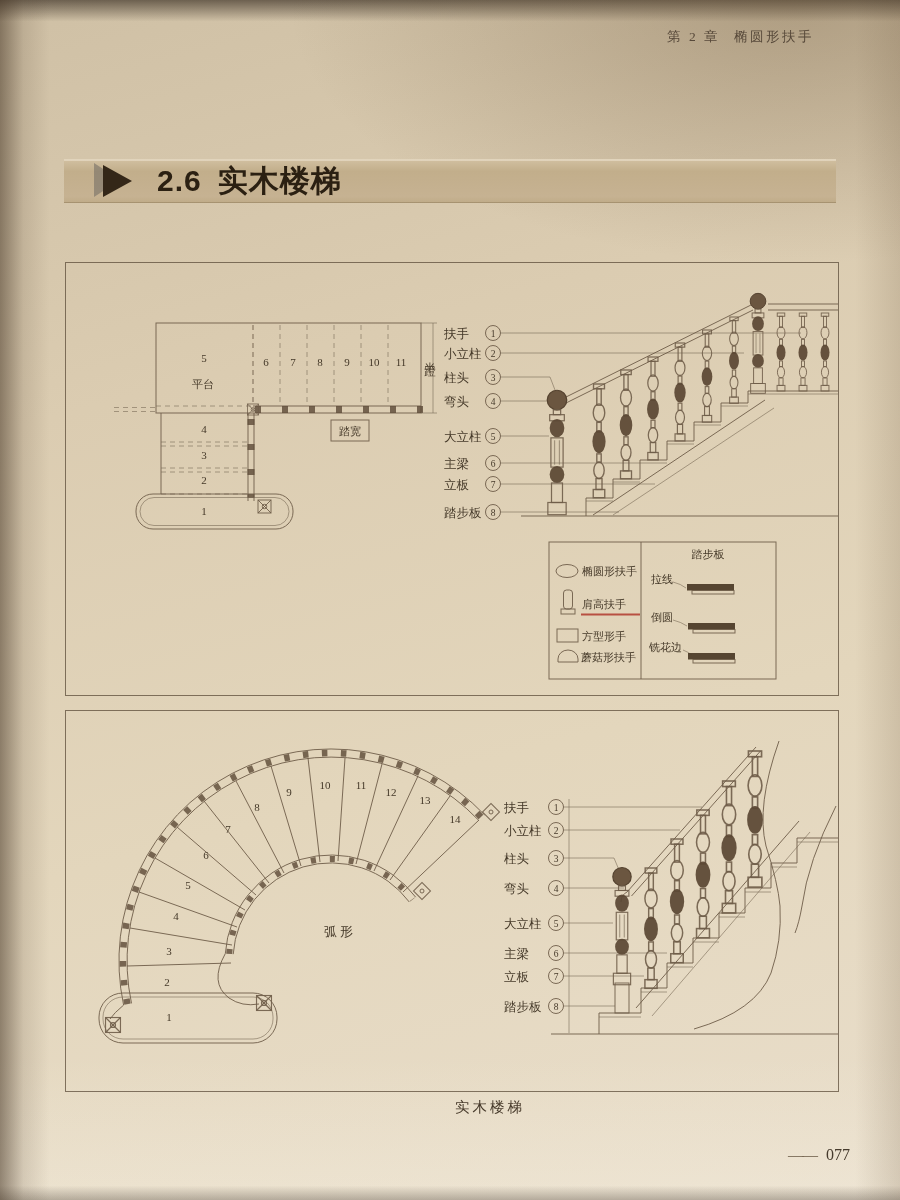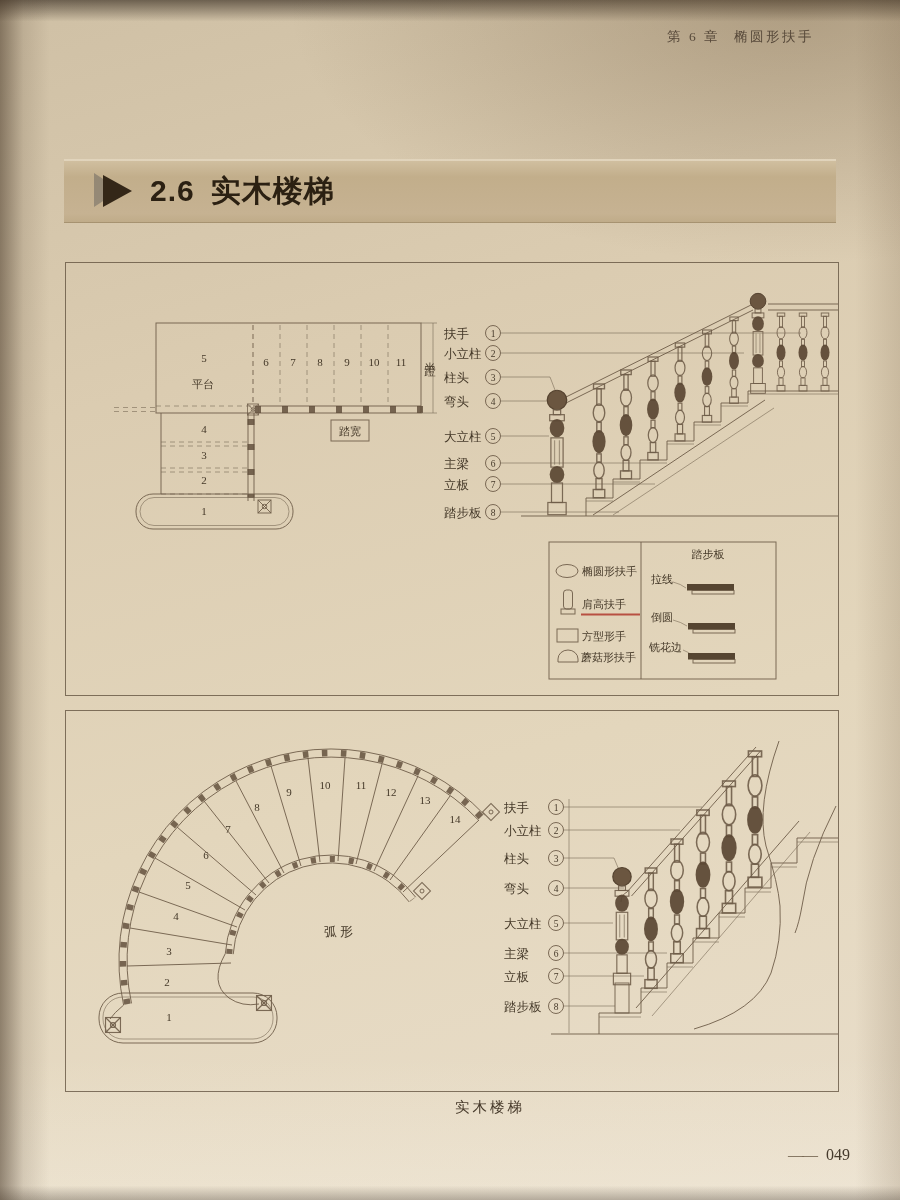--- a/index.html
+++ b/index.html
@@ -11,24 +11,24 @@
       linear-gradient(90deg, rgba(70,54,38,.55) 0%, rgba(80,62,45,.15) 2.6%, rgba(80,62,45,0) 5.5%),
       linear-gradient(180deg, rgba(55,44,33,.65) 0%, rgba(60,48,36,0) 1.8%),
       linear-gradient(0deg, rgba(50,40,32,.30) 0%, rgba(50,40,32,0) 1.2%),
       linear-gradient(270deg, rgba(125,104,78,.22) 0%, rgba(125,104,78,0) 5%),
       linear-gradient(0deg, rgba(250,246,234,.28) 0%, rgba(250,246,234,0) 12%),
       linear-gradient(165deg, #cfc0a5 0%, #dbccb1 30%, #e3d6bc 62%, #e9decb 100%);
   }
   .hdr{position:absolute;top:28px;right:86px;font-size:13.5px;color:#57493a;letter-spacing:2.5px;}
   .hdr .gap{display:inline-block;width:14px;}
   .banner{
-    position:absolute;left:64px;right:64px;top:159px;height:64px;
+    position:absolute;left:64px;right:64px;top:159px;height:44px;
     background:linear-gradient(180deg,#d2c1a2 0%,#c2ae8b 28%,#c6b292 85%,#bfab88 100%);
     box-shadow:inset 0 2px 0 rgba(255,250,238,.35), inset 0 -1px 0 rgba(120,100,70,.35);
-    display:flex;align-items:center;
+    display:flex;align-items:center;gap:7px;
   }
   .tri-wrap{position:relative;margin-left:30px;width:46px;height:40px;}
   .tri-back{position:absolute;left:0;top:2px;width:0;height:0;
     border-top:17px solid transparent;border-bottom:17px solid transparent;
     border-left:26px solid rgba(112,106,98,.55);}
   .tri-front{position:absolute;left:9px;top:4px;width:0;height:0;
     border-top:16px solid transparent;border-bottom:16px solid transparent;
     border-left:29px solid #342718;}
   .banner-text{font-family:"Liberation Sans","DejaVu Sans",sans-serif;
     font-size:30px;font-weight:bold;color:#2b2012;margin-left:10px;letter-spacing:1px;}
@@ -53,21 +53,21 @@
   .dks{fill:#4e3d29;stroke:none;opacity:.95;}
   .txt{fill:#443828;}
   .red{stroke:#b23a2e;stroke-width:2;opacity:.85;}
 </style>
 </head>
 <body>
 
 <div class="photo">
 
   <div class="hdr">
-    <span>第 6 章</span><span class="gap"></span><span>椭圆形扶手</span>
+    <span>第 2 章</span><span class="gap"></span><span>椭圆形扶手</span>
   </div>
 
   <div class="banner">
     <div class="tri-wrap">
       <div class="tri-back"></div>
       <div class="tri-front"></div>
     </div>
     <div class="banner-text">
       <span class="num">2.6</span><span>实木楼梯</span>
     </div>
@@ -383,16 +383,16 @@
 
         <rect x="549" y="272" width="14" height="30" class="ln"></rect>
         <use href="#newel" transform="translate(556,176) scale(1.15)"></use>
       </g>
     </svg>
   </div>
 
   <div class="caption">实木楼梯</div>
 
   <div class="pagenum">
-    <span class="dash">——</span><span>049</span>
+    <span class="dash">——</span><span>077</span>
   </div>
 
 </div>
 
 </body></html>

